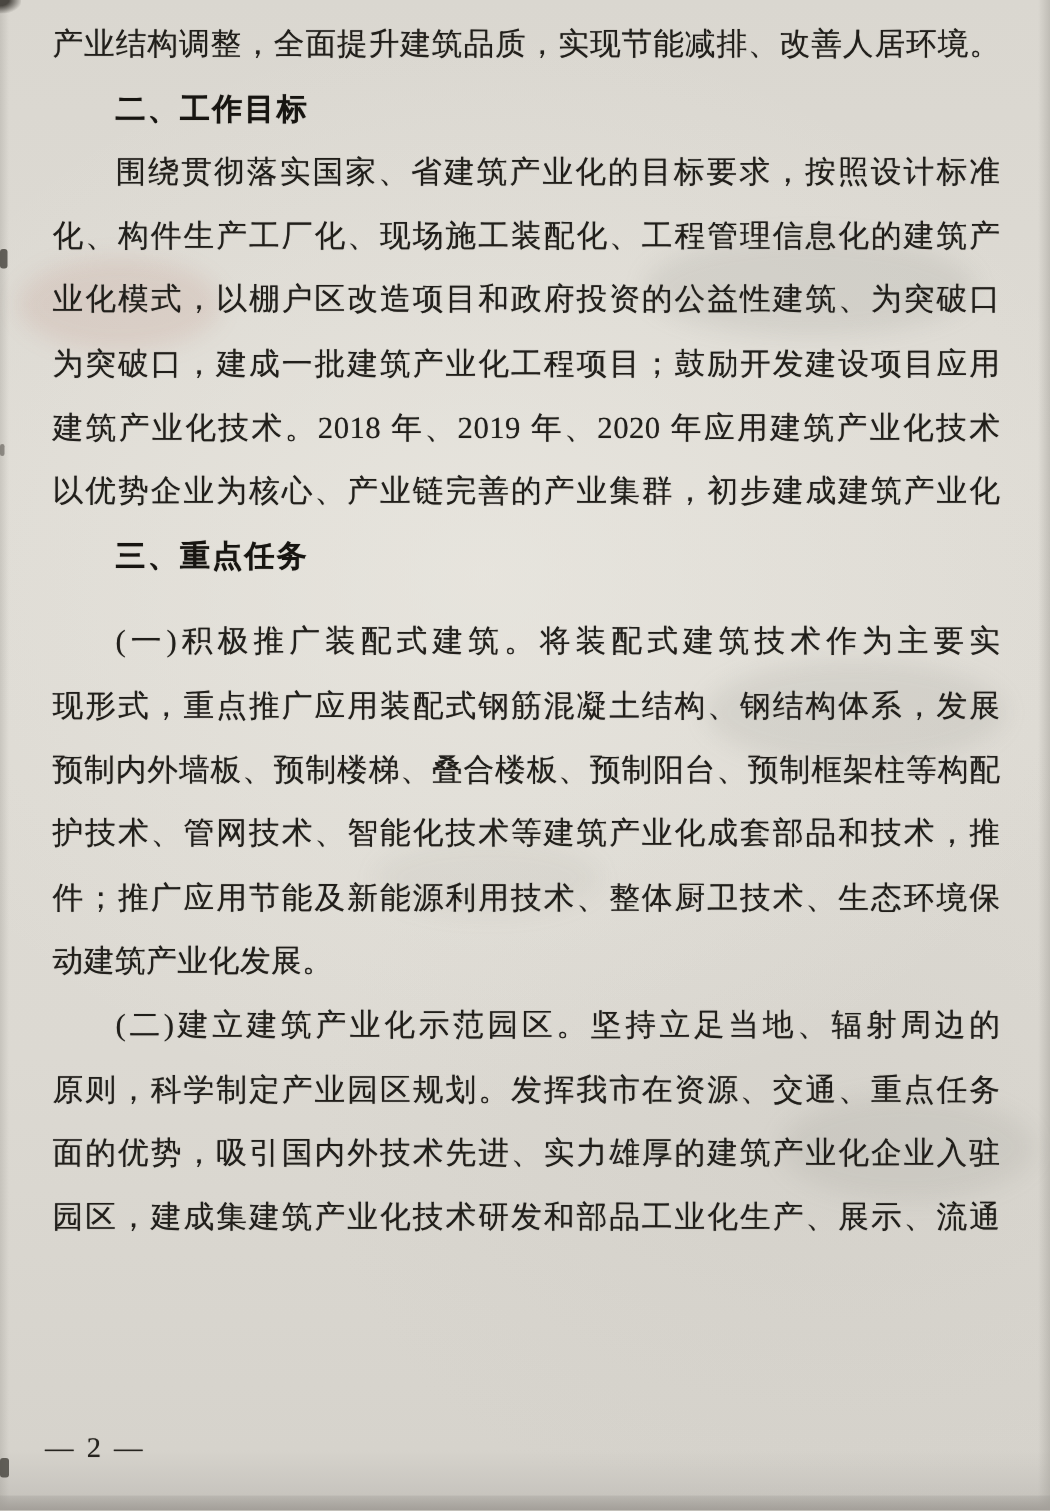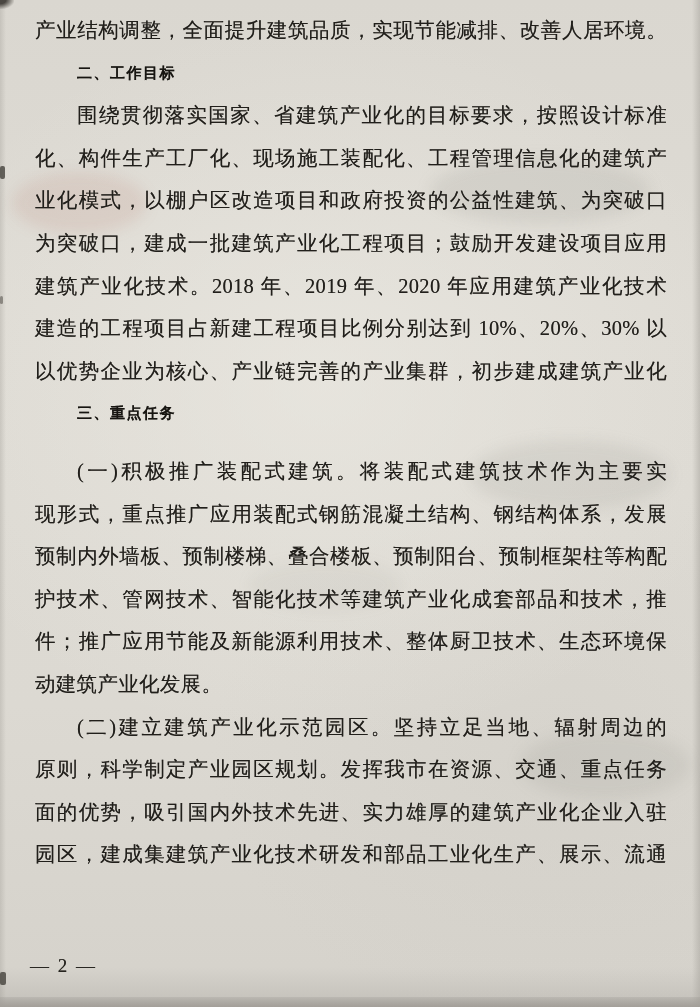--- a/index.html
+++ b/index.html
@@ -15,21 +15,21 @@
   .page-text{
     position:absolute;left:35px;top:9px;width:632px;
     color:#211f1b;font-size:20.5px;
     text-shadow:0 0 0.6px rgba(40,38,34,0.65);
   }
   .ln{height:42.6px;line-height:42.6px;letter-spacing:0.3px;overflow:visible;}
   .fill{text-align:justify;text-align-last:justify;}
   .ind{text-indent:42px;}
   .head{
     font-family:"Liberation Sans","DejaVu Sans",sans-serif;
-    font-weight:bold;font-size:15px;color:#171511;
+    font-weight:bold;font-size:20px;color:#171511;
     letter-spacing:1.5px;
   }
   .gap{margin-top:15px;}
   .page-footer{
     position:absolute;left:30px;top:951px;height:30px;line-height:30px;
     font-size:19px;color:#26241f;letter-spacing:2px;
     text-shadow:0 0 0.6px rgba(40,38,34,0.6);
   }
   
   .corner-smudge{position:absolute;left:0;top:0;width:14px;height:9px;
@@ -67,21 +67,20 @@
 <div class="bleed bleed-red"></div>
 
 <div class="page-text">
   <div class="ln fill">产业结构调整，全面提升建筑品质，实现节能减排、改善人居环境。</div>
   <div class="ln head ind">二、工作目标</div>
   <div class="ln fill ind">围绕贯彻落实国家、省建筑产业化的目标要求，按照设计标准</div>
   <div class="ln fill">化、构件生产工厂化、现场施工装配化、工程管理信息化的建筑产</div>
   <div class="ln fill">业化模式，以棚户区改造项目和政府投资的公益性建筑、为突破口</div>
   <div class="ln fill">为突破口，建成一批建筑产业化工程项目；鼓励开发建设项目应用</div>
   <div class="ln fill">建筑产业化技术。2018 年、2019 年、2020 年应用建筑产业化技术</div>
-  <div class="ln fill">建造的工程项目占新建工程项目比例分别达到 10%、20%、30% 以</div>
   <div class="ln fill">以优势企业为核心、产业链完善的产业集群，初步建成建筑产业化</div>
   <div class="ln head ind">三、重点任务</div>
   <div class="ln fill ind gap">(一)积极推广装配式建筑。将装配式建筑技术作为主要实</div>
   <div class="ln fill">现形式，重点推广应用装配式钢筋混凝土结构、钢结构体系，发展</div>
   <div class="ln fill">预制内外墙板、预制楼梯、叠合楼板、预制阳台、预制框架柱等构配</div>
   <div class="ln fill">护技术、管网技术、智能化技术等建筑产业化成套部品和技术，推</div>
   <div class="ln fill">件；推广应用节能及新能源利用技术、整体厨卫技术、生态环境保</div>
   <div class="ln">动建筑产业化发展。</div>
   <div class="ln fill ind">(二)建立建筑产业化示范园区。坚持立足当地、辐射周边的</div>
   <div class="ln fill">原则，科学制定产业园区规划。发挥我市在资源、交通、重点任务</div>

